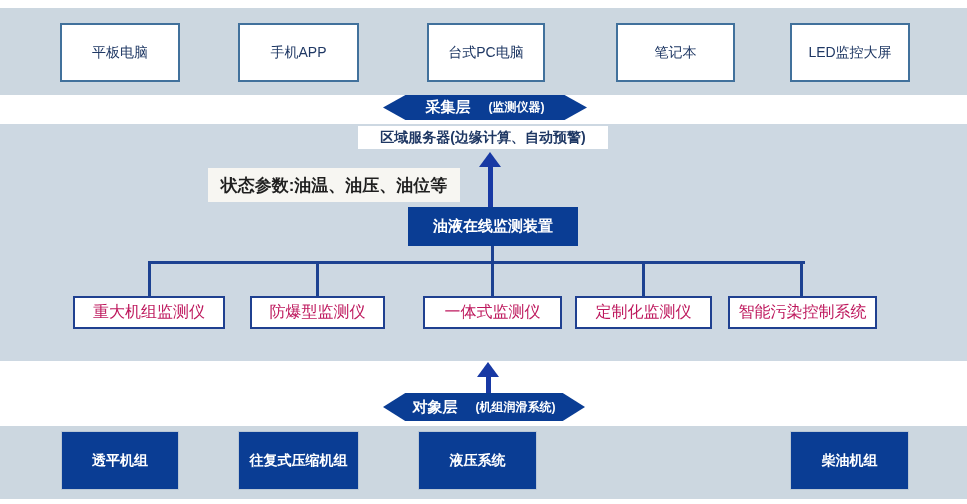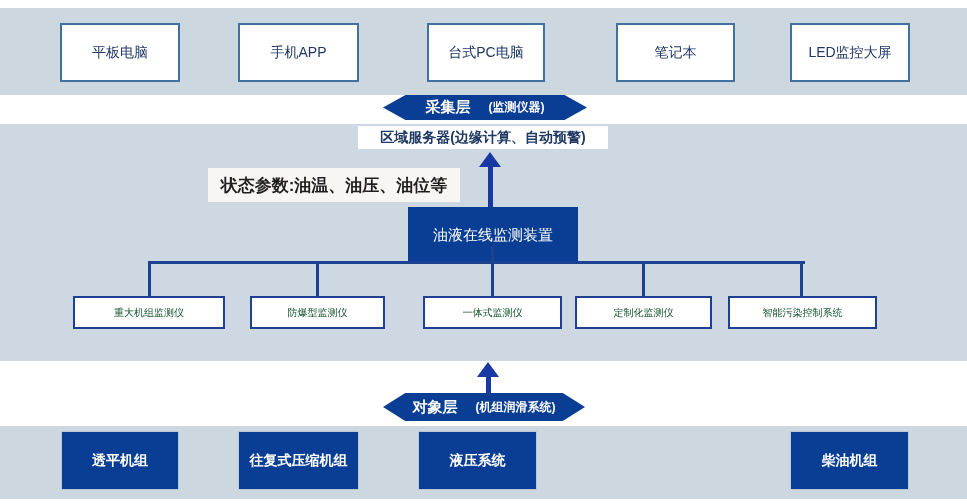--- a/index.html
+++ b/index.html
@@ -25,21 +25,21 @@
              display:flex;align-items:center;justify-content:center;}
 
   .plabel{position:absolute;top:168px;height:34px;background:var(--label_bg);
           color:var(--label_text);font-weight:bold;font-size:17px;
           display:flex;align-items:center;justify-content:center;}
 
   .darkbox{position:absolute;background:var(--navy);color:#fff;
            display:flex;align-items:center;justify-content:center;}
 
   .monbox{position:absolute;top:296px;height:29px;background:#fff;
-          border:2px solid var(--monitor_border);color:#14532d;font-size:10px;
+          border:2px solid var(--monitor_border);color:#be185d;font-size:16px;
           display:flex;align-items:center;justify-content:center;}
 
   .unitbox{position:absolute;top:431px;height:57px;background:var(--navy);
            border:1px solid var(--unit_border);color:#fff;font-size:14px;font-weight:600;
            display:flex;align-items:center;justify-content:center;}
 
   .vline,.hline{position:absolute;background:var(--line);}
   .arrow-stem{position:absolute;width:5px;background:var(--arrow);}
   .arrow-head{position:absolute;width:0;height:0;
               border-left:11px solid transparent;border-right:11px solid transparent;
@@ -65,21 +65,21 @@
     <span class="t2">(监测仪器)</span>
   </div>
 
   <div class="serverbox">区域服务器(边缘计算、自动预警)</div>
 
   <div class="arrow-head" style="left:479px;top:152px"></div>
   <div class="arrow-stem" style="left:488px;top:165px;height:42px"></div>
 
   <div class="plabel" style="left:208px;width:252px">状态参数:油温、油压、油位等</div>
 
-  <div class="darkbox" style="left:408px;top:207px;width:170px;height:56px;font-size:15px;font-weight:normal">油液在线监测装置</div>
+  <div class="darkbox" style="left:408px;top:207px;width:170px;height:39px;font-size:15px;font-weight:bold">油液在线监测装置</div>
 
   <div class="vline" style="left:491px;top:246px;width:3px;height:16px"></div>
   <div class="hline" style="left:148px;top:261px;width:657px;height:3px"></div>
   <div class="vline" style="left:148px;top:261px;width:3px;height:35px"></div>
   <div class="vline" style="left:316px;top:261px;width:3px;height:35px"></div>
   <div class="vline" style="left:491px;top:261px;width:3px;height:35px"></div>
   <div class="vline" style="left:642px;top:261px;width:3px;height:35px"></div>
   <div class="vline" style="left:800px;top:261px;width:3px;height:35px"></div>
 
   <div class="monbox" style="left:73px;width:148px">重大机组监测仪</div>

